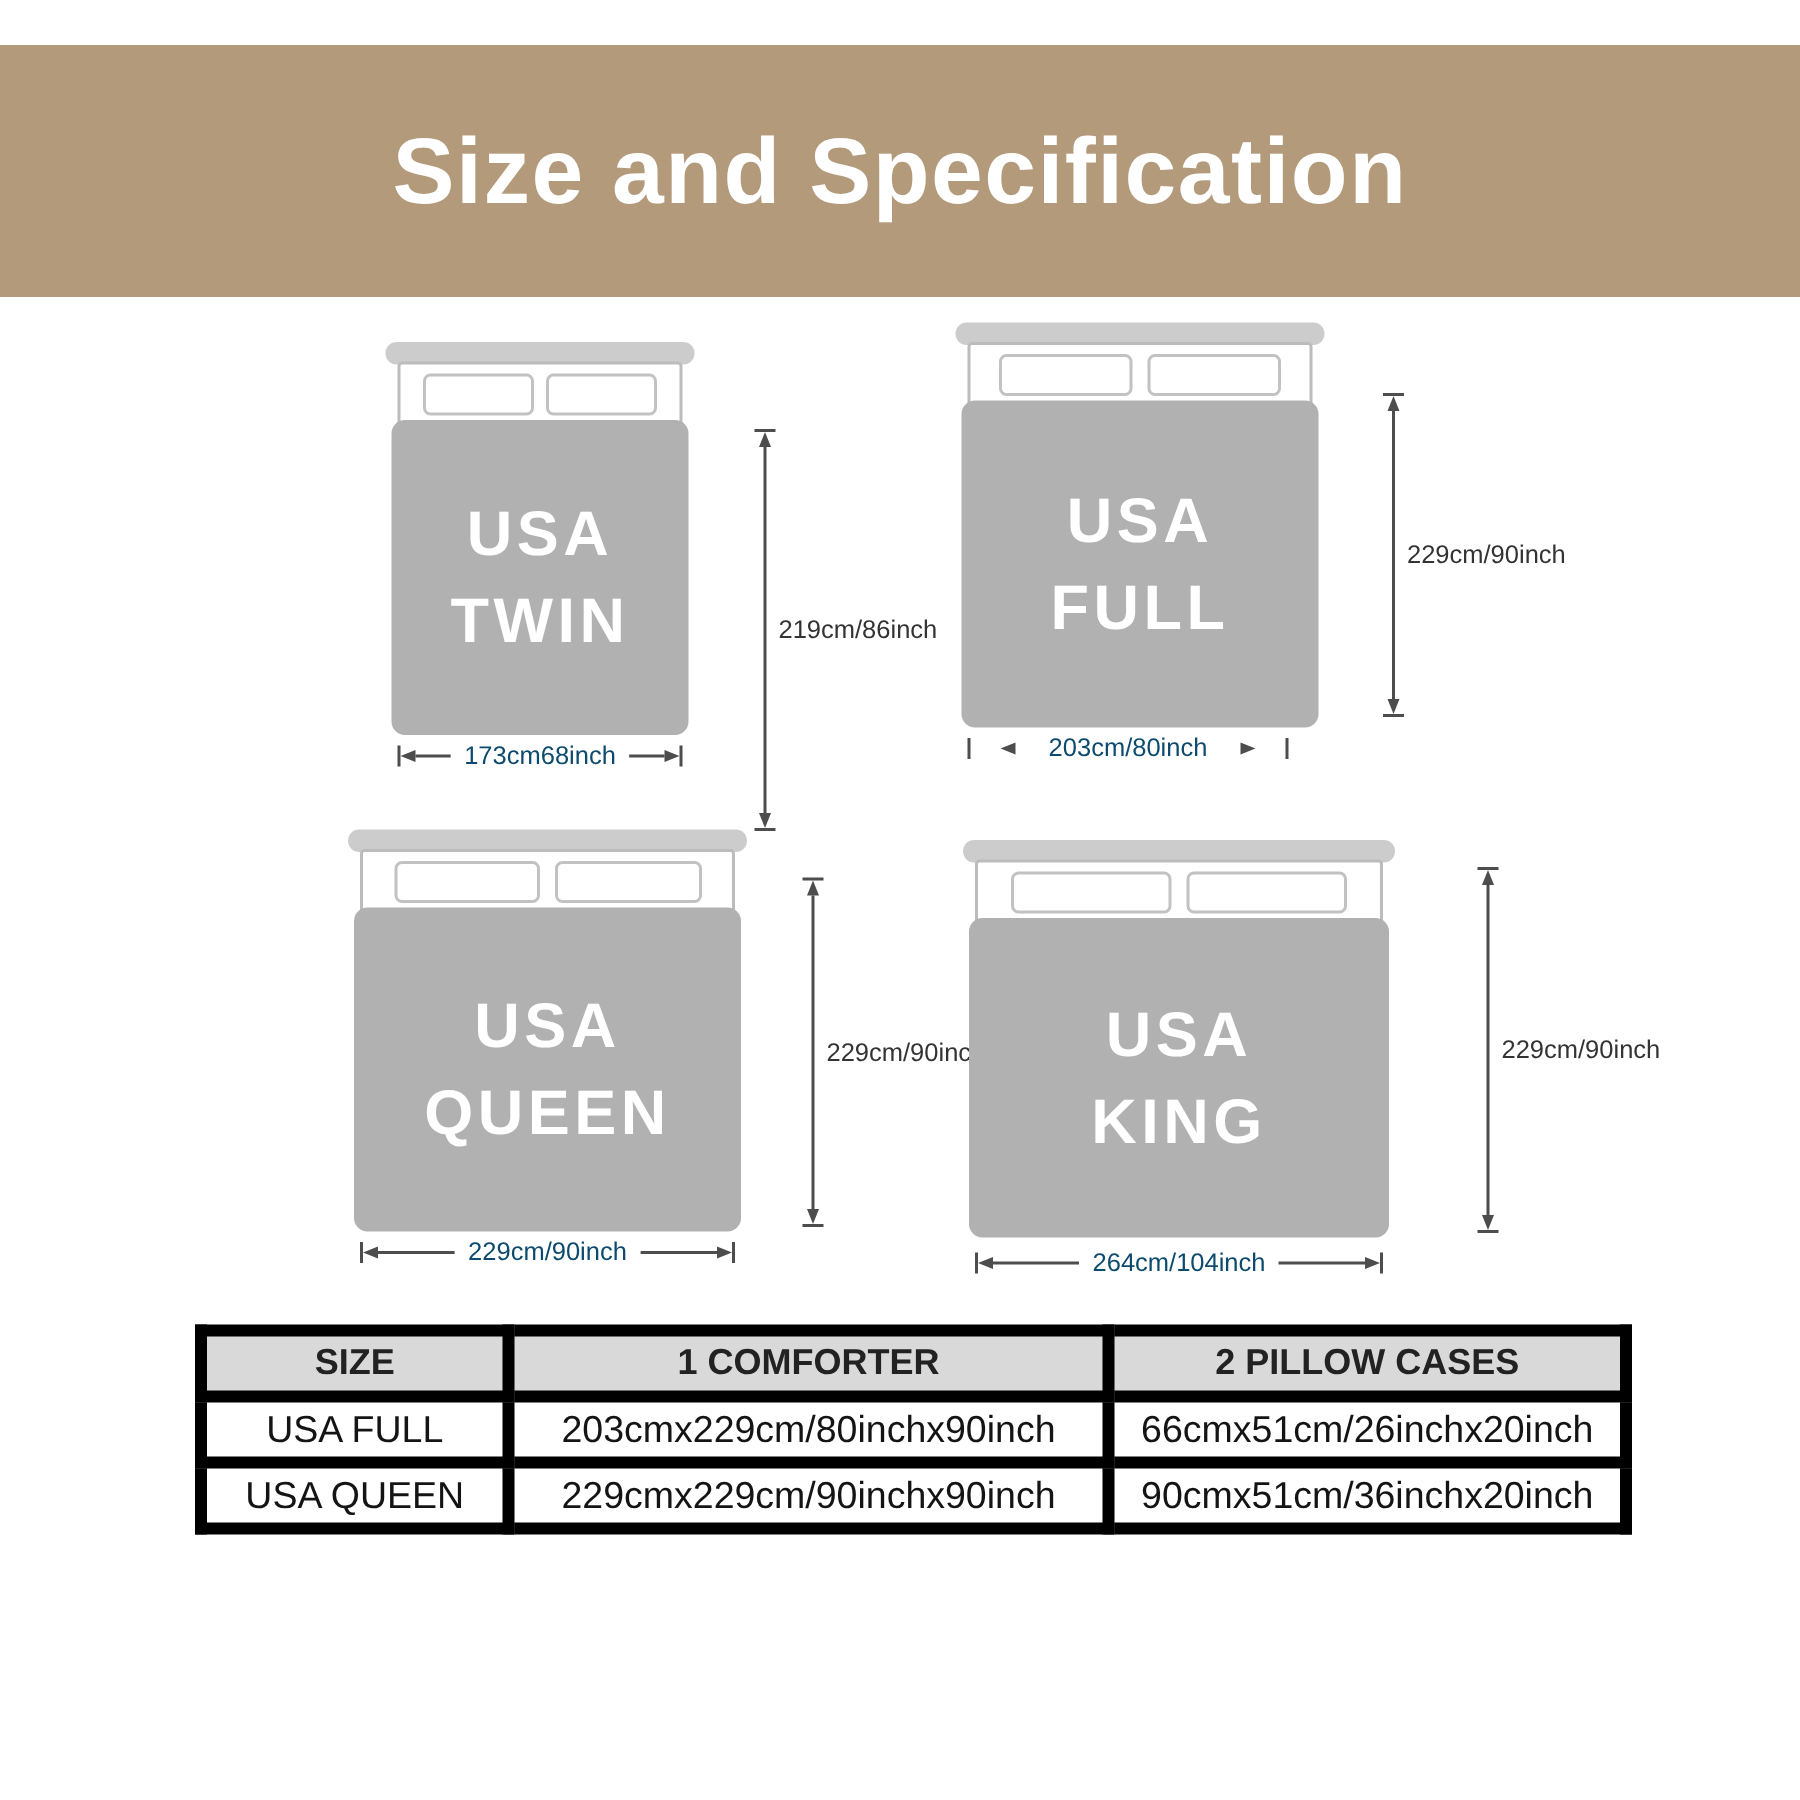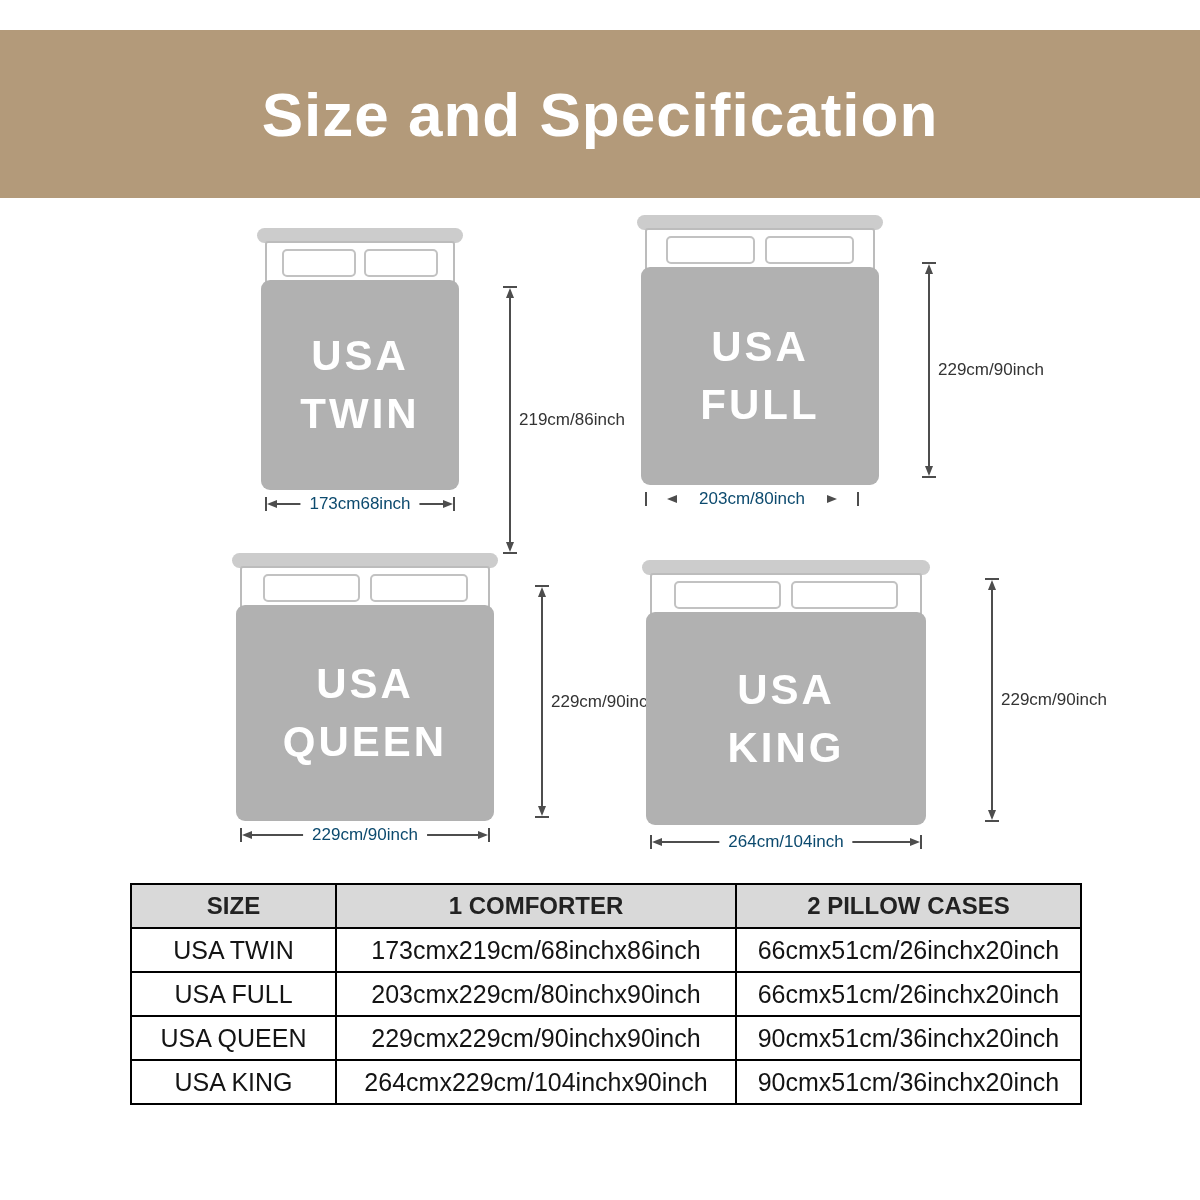--- a/index.html
+++ b/index.html
@@ -42,21 +42,21 @@
   .hdim .shaft { height:2px; flex:1; background:#4d4d4d; }
   .hdim .hlabel { position:absolute; left:50%; top:50%; transform:translate(-50%,-50%);
                   background:#ffffff; padding:0 9px; font-size:17px; color:#0c4a6e; white-space:nowrap; }
 
   
   .spec-table { position:absolute; left:130px; top:883px; width:950px; border-collapse:collapse;
                 table-layout:fixed; font-size:25px; color:#141414; }
   .spec-table col.c1 { width:205px; }
   .spec-table col.c2 { width:400px; }
   .spec-table col.c3 { width:345px; }
-  .spec-table th, .spec-table td { border:2px solid #000000; text-align:center; height:44px; vertical-align:middle; }
+  .spec-table th, .spec-table td { border:8px solid #000000; text-align:center; height:44px; vertical-align:middle; }
   .spec-table th { background:#d9d9d9; font-weight:bold; font-size:24px; color:#222222; }
   .spec-table td { background:#ffffff; font-weight:400; }
 </style>
 </head>
 <body>
 
 <div class="page">
 
   <div class="banner">
     <div class="title">Size and Specification</div>
@@ -186,35 +186,25 @@
       </colgroup>
     <thead>
       <tr>
         <th>SIZE</th>
         <th>1 COMFORTER</th>
         <th>2 PILLOW CASES</th>
       </tr>
     </thead>
     <tbody>
       <tr>
-        <td>USA TWIN</td>
-        <td>173cmx219cm/68inchx86inch</td>
-        <td>66cmx51cm/26inchx20inch</td>
-      </tr>
-      <tr>
         <td>USA FULL</td>
         <td>203cmx229cm/80inchx90inch</td>
         <td>66cmx51cm/26inchx20inch</td>
       </tr>
       <tr>
         <td>USA QUEEN</td>
         <td>229cmx229cm/90inchx90inch</td>
         <td>90cmx51cm/36inchx20inch</td>
       </tr>
-      <tr>
-        <td>USA KING</td>
-        <td>264cmx229cm/104inchx90inch</td>
-        <td>90cmx51cm/36inchx20inch</td>
-      </tr>
     </tbody>
   </table>
 
 </div>
 
 </body></html>

